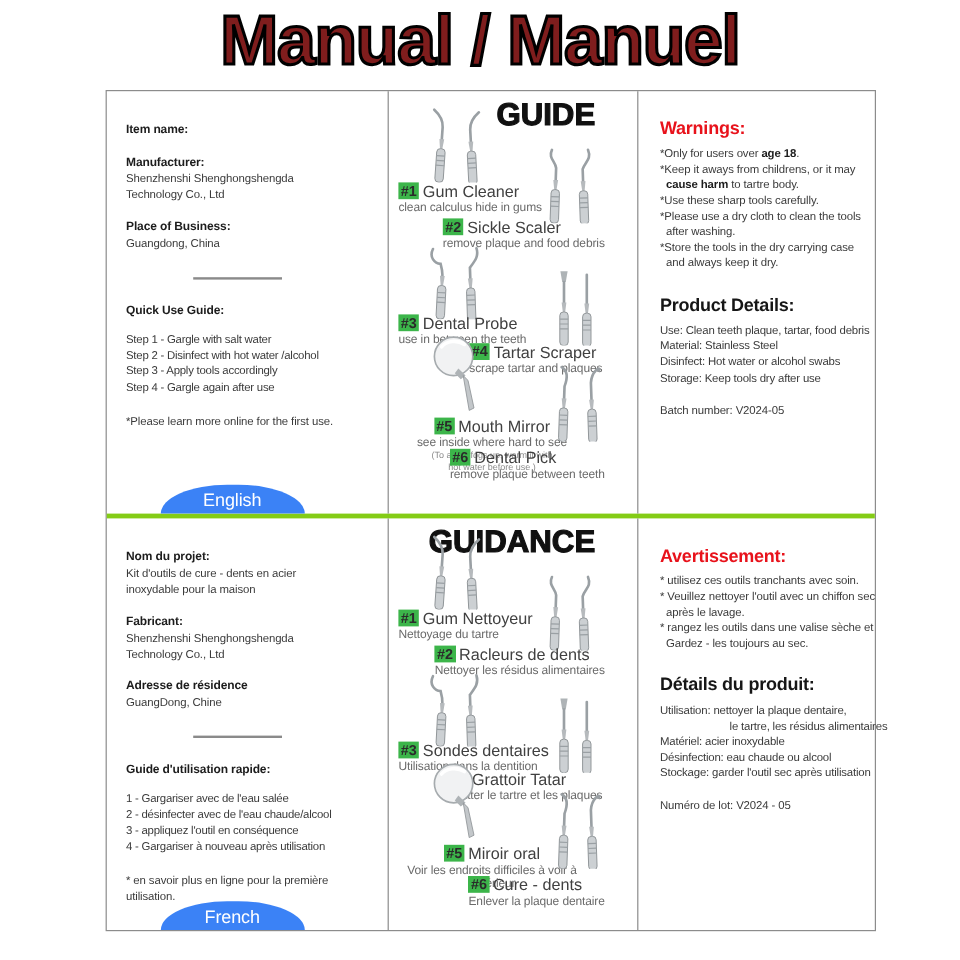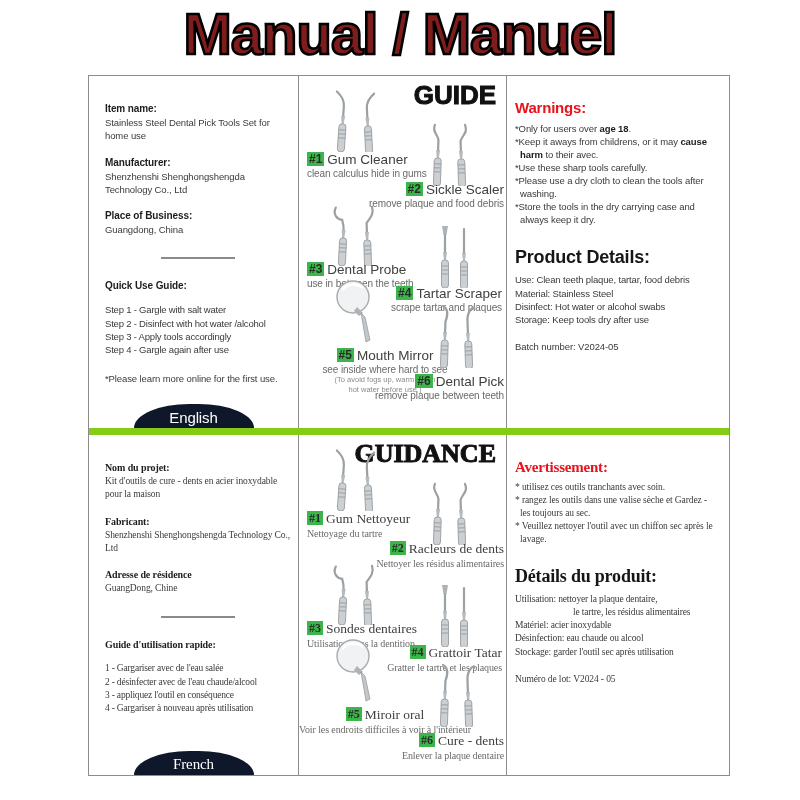--- a/index.html
+++ b/index.html
@@ -11,88 +11,87 @@
     font-size: 58px; font-weight: bold; letter-spacing: -1px; color: #7f1d1d;
     -webkit-text-stroke: 2.6px #000;
   }
 
   .sheet {
     position: absolute; left: 88px; top: 75px; width: 642px;
     border: 1px solid #8c8c8c;
   }
   .row { display: grid; grid-template-columns: 209px 208px 1fr; }
   .row-en { height: 352px; }
-  .row-fr { height: 347px; border-top: 7px solid #84cc16; font-family: Liberation Serif, serif; }
+  .row-fr { height: 347px; border-top: 4px solid #84cc16; }
   .cell { position: relative; height: 100%; }
-  .cell + .cell { border-left: 1px solid #8c8c8c; }
+  .cell + .cell { border-left: 1px solid #8c8c8c; margin-left: 25px; }
 
   
   .cell-info { padding: 26px 8px 0 16px; font-size: 9.5px; line-height: 1.4; letter-spacing: -0.1px; }
   .lbl { font-weight: bold; color: #1d1d1d; font-size: 10px; }
   .blk { margin-bottom: 13px; }
   .divider { width: 74px; border-top: 2px solid #8a8a8a; margin: 21px auto 20px auto; }
   .steps { margin-top: 10px; }
   .step { white-space: nowrap; letter-spacing: -0.2px; }
   .note { margin-top: 15px; }
   .dome {
     position: absolute; bottom: 0; left: 50%; transform: translateX(-50%);
-    width: 120px; height: 24px; background: #0f172a; color: #fff;
+    width: 120px; height: 24px; background: #3b82f6; color: #fff;
     border-radius: 60px 60px 0 0 / 26px 26px 0 0;
     text-align: center; font-size: 15px; line-height: 27px; overflow: hidden;
   }
 
   
   .guide-title {
     position: absolute; top: 4px; right: 10px;
     font-size: 26px; font-weight: bold; color: #111; letter-spacing: 0px;
     -webkit-text-stroke: 1px #111;
   }
   .tool { position: absolute; }
   .tool-text { position: absolute; }
-  .tool-text.ta-r { text-align: right; }
+  .tool-text.ta-r { text-align: left; }
   .tool-text.ta-c { text-align: center; }
   .tool-label { font-size: 13.5px; color: #404040; white-space: nowrap; }
   .nbadge {
     display: inline-block; background: #3cb54a; color: #2a2a2a;
     font-weight: bold; font-size: 12px; padding: 0 2px; line-height: 14px;
     vertical-align: 1px; margin-right: 3px;
   }
   .tool-desc { font-size: 10px; color: #6a6a6a; margin-top: 1px; letter-spacing: -0.1px; white-space: nowrap; }
   .tool-desc.wrap { white-space: normal; }
   .tool-note { font-size: 7.5px; color: #8a8a8a; line-height: 1.3; white-space: nowrap; }
 
   svg .tip  { fill: none; stroke: #9aa0a4; stroke-width: 2.2; stroke-linecap: round; }
   svg .neck { fill: #b6babd; }
   svg .hdl  { fill: #ccd0d3; stroke: #8f9497; stroke-width: 0.8; }
   svg .ribs { stroke: #9aa0a4; stroke-width: 1; }
   svg .flat { fill: #aeb3b6; }
 
   
-  .cell-warn { padding: 22px 10px 0 8px; font-size: 9.5px; line-height: 1.38; letter-spacing: -0.1px; }
+  .cell-warn { padding: 22px 10px 0 18px; font-size: 9.5px; line-height: 1.38; letter-spacing: -0.1px; }
   .warn-title { color: #e8121b; font-weight: bold; font-size: 15px; margin-bottom: 3px; letter-spacing: -0.2px; }
   .warn-item { padding-left: 5px; text-indent: -5px; color: #3a3a3a; }
   .warn-item b { color: #1d1d1d; }
-  .pd-title { font-weight: bold; color: #161616; font-size: 18px; margin: 18px 0 4px 0; letter-spacing: -0.2px; }
+  .pd-title { font-weight: bold; color: #161616; font-size: 15px; margin: 18px 0 4px 0; letter-spacing: -0.2px; }
   .pd-line { white-space: nowrap; letter-spacing: -0.15px; }
   .pd-indent { padding-left: 58px; }
   .batch { margin-top: 14px; }
 </style>
 </head>
 <body>
 
 <h1 class="title">Manual / Manuel</h1>
 
 <div class="sheet">
 
   <section class="row row-en">
 
     <div class="cell cell-info">
       <div class="blk">
         <div class="lbl">Item name:</div>
-        <div>Stainless Steel Dental Pick Tools Set for home use</div>
       </div>
       <div class="blk">
         <div class="lbl">Manufacturer:</div>
         <div>Shenzhenshi Shenghongshengda Technology Co., Ltd</div>
       </div>
       <div class="blk">
         <div class="lbl">Place of Business:</div>
         <div>Guangdong, China</div>
       </div>
       <div class="divider"></div>
@@ -216,21 +215,21 @@
       </svg>
       <div class="tool-text ta-r" style="right:2px;top:298px">
         <div class="tool-label"><span class="nbadge">#6</span><span>Dental Pick</span></div>
         <div class="tool-desc">remove plaque between teeth</div>
       </div>
     </div>
 
     <div class="cell cell-warn">
       <div class="warn-title">Warnings:</div>
       <div class="warn-item"><span>*Only for users over </span><b>age 18</b><span>.</span></div>
-      <div class="warn-item"><span>*Keep it aways from childrens, or it may </span><b>cause harm</b><span> to their avec.</span></div>
+      <div class="warn-item"><span>*Keep it aways from childrens, or it may </span><b>cause harm</b><span> to tartre body.</span></div>
       <div class="warn-item"><span>*Use these sharp tools carefully.</span><b></b><span></span></div>
       <div class="warn-item"><span>*Please use a dry cloth to clean the tools after washing.</span><b></b><span></span></div>
       <div class="warn-item"><span>*Store the tools in the dry carrying case and always keep it dry.</span><b></b><span></span></div>
       <div class="pd-title">Product Details:</div>
       <div class="pd-line">Use: Clean teeth plaque, tartar, food debris</div>
       <div class="pd-line">Material: Stainless Steel</div>
       <div class="pd-line">Disinfect: Hot water or alcohol swabs</div>
       <div class="pd-line">Storage: Keep tools dry after use</div>
       <div class="batch">Batch number: V2024-05</div>
     </div>
@@ -252,20 +251,21 @@
         <div>GuangDong, Chine</div>
       </div>
       <div class="divider"></div>
       <div class="lbl">Guide d'utilisation rapide:</div>
       <div class="steps">
         <div class="step">1 - Gargariser avec de l'eau salée</div>
         <div class="step">2 - désinfecter avec de l'eau chaude/alcool</div>
         <div class="step">3 - appliquez l'outil en conséquence</div>
         <div class="step">4 - Gargariser à nouveau après utilisation</div>
       </div>
+      <div class="note">* en savoir plus en ligne pour la première utilisation.</div>
       <div class="dome">French</div>
     </div>
 
     <div class="cell">
       <div class="guide-title">GUIDANCE</div>
 
       <svg class="tool" style="left:22px;top:10px" width="64" height="66" viewBox="0 0 64 66">
         <g transform="translate(24,4) rotate(4)">
           <path class="tip" d="M-8 2 C-3 6 0 10 0 16 L0 26"></path>
             <path class="neck" d="M-2 26 L-1 34 L1 34 L2 26 Z"></path>
@@ -369,22 +369,22 @@
       </svg>
       <div class="tool-text ta-r" style="right:2px;top:298px">
         <div class="tool-label"><span class="nbadge">#6</span><span>Cure - dents</span></div>
         <div class="tool-desc">Enlever la plaque dentaire</div>
       </div>
     </div>
 
     <div class="cell cell-warn">
       <div class="warn-title">Avertissement:</div>
       <div class="warn-item">* utilisez ces outils tranchants avec soin.</div>
+      <div class="warn-item">* Veuillez nettoyer l'outil avec un chiffon sec après le lavage.</div>
       <div class="warn-item">* rangez les outils dans une valise sèche et Gardez - les toujours au sec.</div>
-      <div class="warn-item">* Veuillez nettoyer l'outil avec un chiffon sec après le lavage.</div>
       <div class="pd-title">Détails du produit:</div>
       <div class="pd-line">Utilisation: nettoyer la plaque dentaire,</div>
       <div class="pd-line pd-indent">le tartre, les résidus alimentaires</div>
       <div class="pd-line">Matériel: acier inoxydable</div>
       <div class="pd-line">Désinfection: eau chaude ou alcool</div>
       <div class="pd-line">Stockage: garder l'outil sec après utilisation</div>
       <div class="batch">Numéro de lot: V2024 - 05</div>
     </div>
   </section>
 </div>

